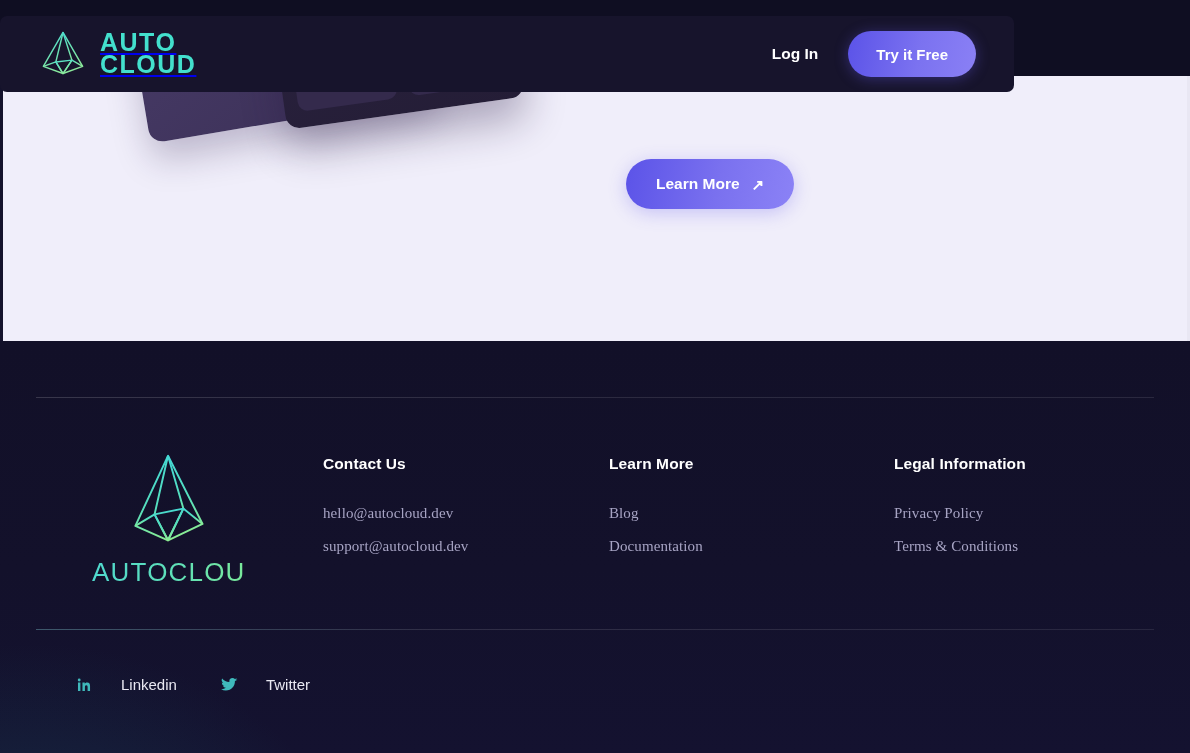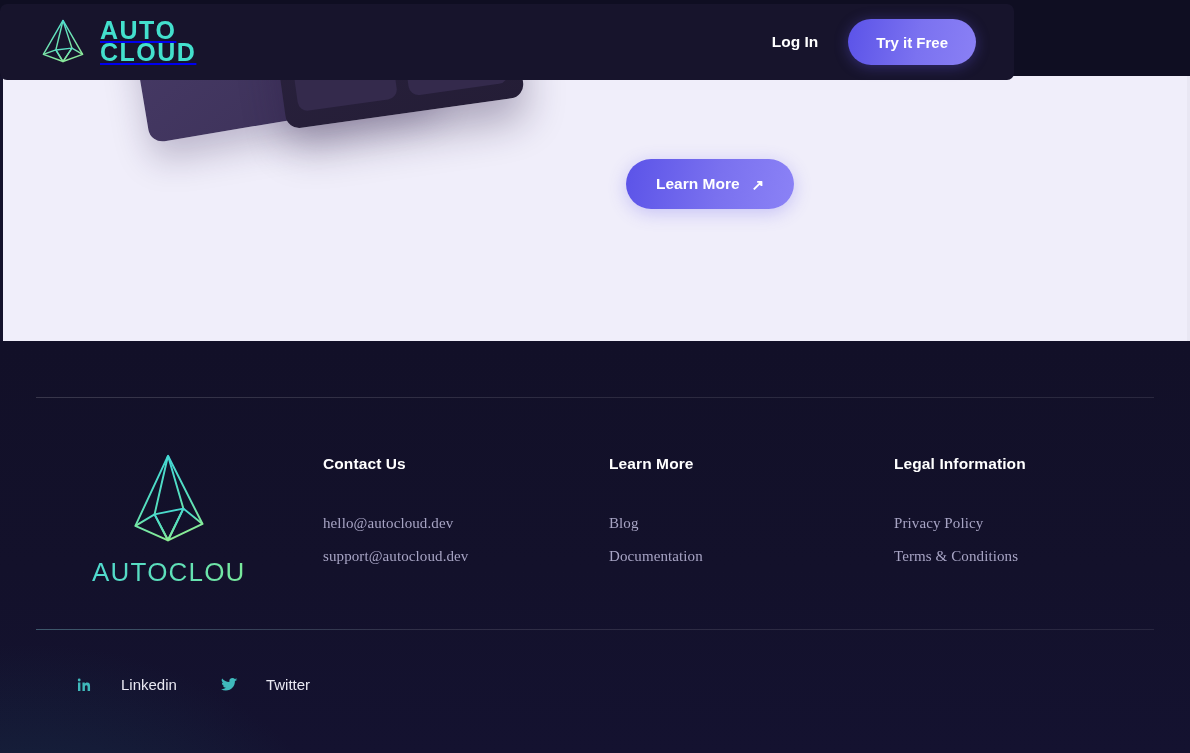--- a/index.html
+++ b/index.html
@@ -6,21 +6,21 @@
   html, body {
     width: 1190px; height: 753px;
     font-family: "Liberation Sans", sans-serif;
     background: #11102a;
     overflow: hidden;
   }
   .page { position: relative; width: 1190px; height: 753px; overflow: hidden; background: #0f0e22; }
 
   
   .header {
-    position: absolute; top: 4px; left: 0; width: 1014px; height: 76px;
+    position: absolute; top: 16px; left: 0; width: 1014px; height: 76px;
     background: #17142c;
     display: flex; align-items: center;
     z-index: 30;
     border-radius: 7px;
   }
   .brand { position: absolute; left: 36px; top: 12px; display: flex; align-items: center; gap: 10px; }
   .brand-mark { width: 54px; height: 50px; display: block; }
   .brand-word { display: flex; flex-direction: column; line-height: 0.88; }
   .brand-word span {
     font-size: 25px; font-weight: 700; letter-spacing: 1.5px;
@@ -108,21 +108,21 @@
   .foot-word {
     margin-top: 10px; font-size: 26px; font-weight: 400; letter-spacing: 1.2px;
     background: linear-gradient(90deg, #4fd9cf 0%, #5fe0b8 55%, #7ae99b 100%);
     -webkit-background-clip: text; background-clip: text; color: transparent;
   }
 
   .fcol { position: absolute; top: 114px; }
   .fcol.c1 { left: 323px; }
   .fcol.c2 { left: 609px; }
   .fcol.c3 { left: 894px; }
-  .fcol h4 { color: #ffffff; font-size: 15.5px; font-weight: 700; margin-bottom: 42px; letter-spacing: 0.1px; }
+  .fcol h4 { color: #ffffff; font-size: 15.5px; font-weight: 700; margin-bottom: 32px; letter-spacing: 0.1px; }
   .fcol a { display: block; color: #a7a4c4; font-size: 15px; text-decoration: none; margin-bottom: 16px; letter-spacing: 0.1px; font-family: Liberation Serif, serif; }
 
   .socials { position: absolute; left: 76px; top: 335px; display: flex; align-items: center; gap: 44px; }
   .social { display: flex; align-items: center; gap: 28px; text-decoration: none; }
   .social .sic { width: 17px; height: 17px; display: inline-flex; align-items: center; justify-content: center; color: #3fb9bb; }
   .social .slabel { color: #e9e8f2; font-size: 15px; }
   .edge-left { position: absolute; left: 0; top: 76px; width: 3px; height: 265px; background: #14122c; z-index: 5; }
   .edge-right { position: absolute; right: 0; top: 76px; width: 3px; height: 265px; background: #e9e7f3; z-index: 5; }
 </style>
 </head>

